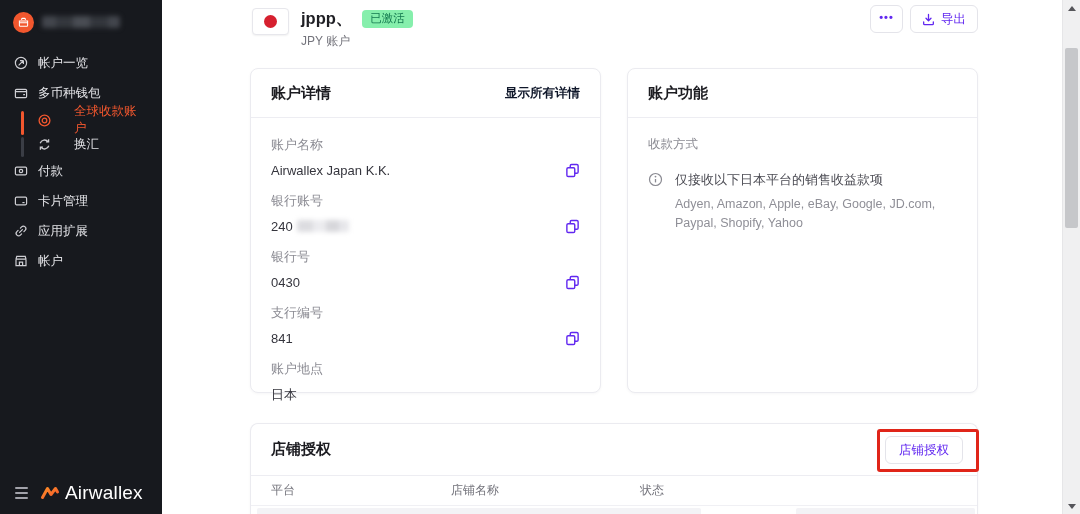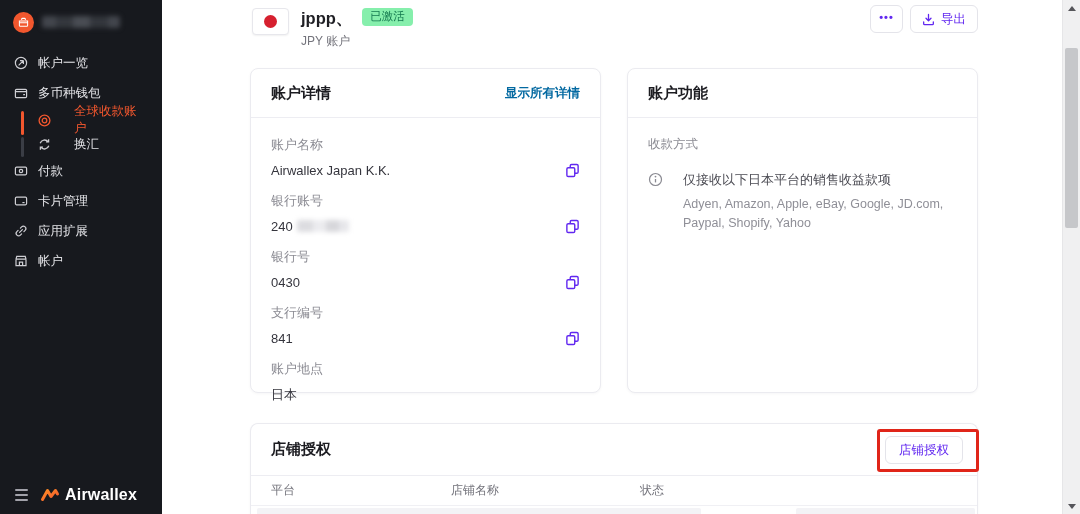--- a/index.html
+++ b/index.html
@@ -22,57 +22,57 @@
   .rail-orange { height:24px; background:#f2572e; }
   .rail-gray { position:absolute; left:21px; top:29px; width:3px; height:20px; background:#3a3d45; border-radius:2px; }
   .nav-sub { height:24px; display:flex; align-items:center; gap:23px; padding:0 14px 0 38px; font-size:12.5px; cursor:pointer; }
   .nav-sub .ic { width:13px; height:13px; flex:none; display:flex; align-items:center; justify-content:center; color:#cfcfd4; }
   .nav-sub.active { color:#f2572e; }
   .nav-sub.active .ic { color:#f2572e; }
   .side-bottom { position:absolute; left:0; bottom:10px; width:100%; display:flex; align-items:center; gap:12px; padding:0 15px; }
   .burger { width:13px; display:flex; flex-direction:column; gap:3px; cursor:pointer; }
   .burger i { display:block; height:2px; background:#a2a2aa; border-radius:1px; }
   .logo-row { display:flex; align-items:center; gap:5px; }
-  .logo-text { color:#fff; font-weight:700; font-size:16px; letter-spacing:.2px; }
+  .logo-text { color:#fff; font-weight:400; font-size:19px; letter-spacing:.2px; }
 
   
   .main { flex:1; position:relative; background:#fff; overflow:hidden; }
   .content { position:absolute; left:88px; top:0; width:728px; height:514px; }
 
   .page-header { position:absolute; left:2px; top:8px; display:flex; gap:12px; }
   .flag { width:37px; height:27px; border-radius:4px; background:#fff; border:1px solid #e7e7ec; box-shadow:0 1px 2px rgba(0,0,0,.06); position:relative; flex:none; }
   .flag i { position:absolute; left:50%; top:50%; width:13px; height:13px; margin:-6.5px 0 0 -6.5px; border-radius:50%; background:#d6202f; }
-  .title-row { display:flex; align-items:flex-start; gap:10px; }
+  .title-row { display:flex; align-items:center; gap:10px; }
   .page-title { font-size:16.5px; font-weight:700; color:#1f1f24; }
   .badge { background:#86efac; color:#157a50; font-size:11.5px; padding:3px 8px; border-radius:4px; line-height:1; }
   .subtitle { font-size:12px; color:#74747c; margin-top:3px; }
 
   .header-actions { position:absolute; right:0; top:5px; display:flex; gap:7px; }
   .btn { height:28px; border:1px solid #e4e4ea; background:#fff; border-radius:6px; color:#6127f0; display:flex; align-items:center; justify-content:center; gap:6px; font-size:12.5px; cursor:pointer; }
   .btn-more { width:33px; font-weight:700; letter-spacing:1px; font-size:11px; padding-bottom:4px; }
   .btn-export { padding:0 11px; }
 
   .cards { position:absolute; left:0; top:68px; width:728px; display:flex; gap:26px; }
   .card { background:#fff; border:1px solid #ebebf0; border-radius:8px; box-shadow:0 1px 3px rgba(25,25,40,.04); }
   .card-half { flex:1; height:325px; }
   .card-head { height:49px; display:flex; align-items:center; justify-content:space-between; padding:0 20px; border-bottom:1px solid #ededf2; }
   .card-title { font-size:15px; font-weight:700; color:#1c1c21; }
-  .link { font-size:12.5px; font-weight:700; color:#0369a1; cursor:pointer; }
+  .link { font-size:12.5px; font-weight:700; color:#0f172a; cursor:pointer; }
   .card-body { padding:18px 20px 0; }
 
   .field { margin-bottom:14px; }
   .f-label { font-size:13px; color:#8b8b93; margin-bottom:8px; }
   .f-valrow { display:flex; align-items:center; justify-content:space-between; }
   .f-value { font-size:13px; color:#35353d; display:flex; align-items:center; gap:4px; }
   .redact-light { display:inline-block; width:52px; height:12px; border-radius:2px;
     background:linear-gradient(90deg,#dcdce0 0 30%,#ececef 30% 55%,#d7d7db 55% 80%,#e6e6ea 80%); filter:blur(2.5px); }
   .copy { width:16px; height:16px; cursor:pointer; display:flex; align-items:center; justify-content:center; }
 
   .feat-label { font-size:12.5px; color:#8b8b93; margin-bottom:18px; }
-  .info-row { display:flex; gap:20px; }
+  .info-row { display:flex; gap:12px; }
   .info-ic { flex:none; margin-top:1px; }
   .info-main { font-size:13px; color:#4c4c54; }
   .info-platforms { font-size:12.5px; color:#8f8f97; line-height:1.55; margin-top:6px; }
 
   .store-card { position:absolute; left:0; top:423px; width:728px; height:120px; border-radius:8px 8px 0 0; border-bottom:none; }
   .store-head { height:52px; display:flex; align-items:center; padding:0 20px; border-bottom:1px solid #ededf2; position:relative; }
   .store-btn { position:absolute; right:14px; top:12px; height:28px; padding:0 13px; font-size:12.5px; }
   .red-box { position:absolute; right:-2px; top:5px; width:102px; height:43px; border:3px solid #e02519; border-radius:3px; pointer-events:none; z-index:3; }
   .thead { display:flex; align-items:center; height:30px; padding:0 20px; border-bottom:1px solid #f0f0f4; }
   .th { font-size:12px; color:#73737b; }

